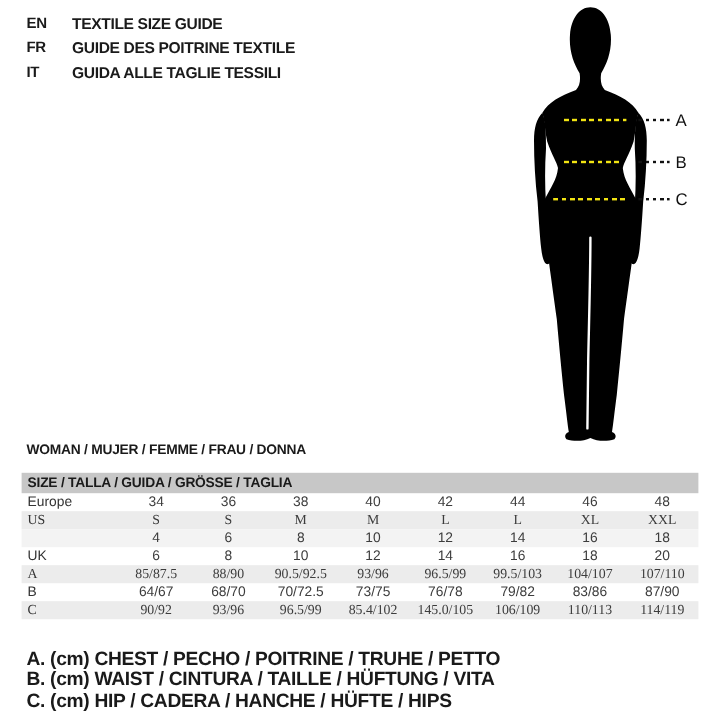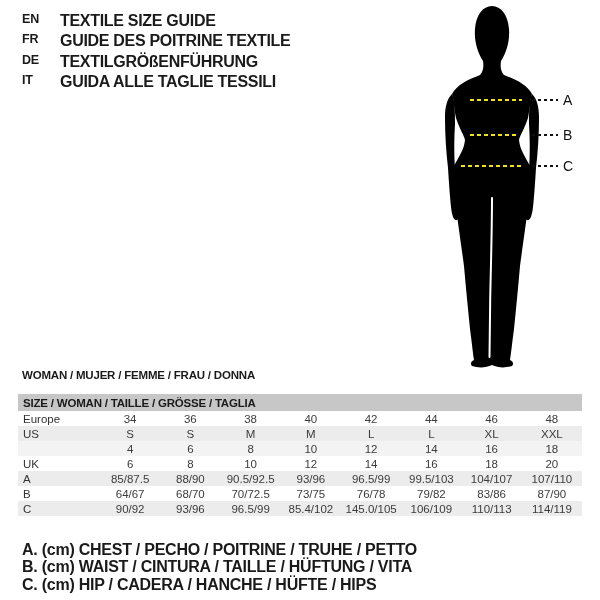--- a/index.html
+++ b/index.html
@@ -6,63 +6,59 @@
   body{
     width:600px;height:600px;position:relative;background:#ffffff;
     font-family:"Liberation Sans","DejaVu Sans",sans-serif;
     -webkit-font-smoothing:antialiased;color:#1a1a1a;overflow:hidden;
   }
 
   
   .lang-list{position:absolute;left:22px;top:12px;}
   .lang-row{display:flex;height:20.3px;align-items:flex-start;}
   .lang-code{width:38px;font-weight:bold;font-size:12.5px;letter-spacing:-0.2px;}
-  .lang-label{font-weight:bold;font-size:16px;letter-spacing:-0.3px;white-space:nowrap;}
+  .lang-label{font-weight:bold;font-size:13px;letter-spacing:-0.3px;white-space:nowrap;}
 
   
   .figure-wrap{position:absolute;left:0;top:0;width:600px;height:380px;}
   .silhouette{position:absolute;left:420px;top:4px;width:160px;height:368px;}
   .measure-yellow{position:absolute;height:2px;
     background:repeating-linear-gradient(90deg,#f2e412 0 4px,rgba(0,0,0,0) 4px 7px);}
   .measure-black{position:absolute;height:2px;
     background:repeating-linear-gradient(90deg,#111 0 3px,rgba(0,0,0,0) 3px 6px);}
   .measure-label{position:absolute;font-size:14px;font-weight:400;color:#111;}
 
   
   .section-title{position:absolute;left:22px;top:369px;font-size:11.5px;font-weight:bold;letter-spacing:-0.2px;}
 
   
   .size-table{position:absolute;left:18px;top:394px;width:564px;font-size:11.5px;}
   .table-header{height:17px;background:#c7c7c7;display:flex;align-items:center;
     padding-left:5px;font-weight:bold;letter-spacing:-0.2px;box-sizing:border-box;}
   .t-row{display:grid;grid-template-columns:82px repeat(8,1fr);height:15px;align-items:center;}
   .t-row .lab{padding-left:5px;color:#333;}
   .t-row .val{text-align:center;color:#3c3c3c;}
-  .bg-mid{background:#ececec;}
+  .bg-mid{background:#ececec;font-family:Liberation Serif, serif;}
   .bg-soft{background:#f3f3f3;}
 
   
   .legend{position:absolute;left:22px;top:541px;}
   .legend-line{font-size:16px;font-weight:bold;letter-spacing:-0.25px;height:17.3px;white-space:nowrap;}
 </style>
 </head>
 <body>
 
 <div class="lang-list">
   <div class="lang-row">
     <span class="lang-code">EN</span>
     <span class="lang-label">TEXTILE SIZE GUIDE</span>
   </div>
   <div class="lang-row">
     <span class="lang-code">FR</span>
     <span class="lang-label">GUIDE DES POITRINE TEXTILE</span>
-  </div>
-  <div class="lang-row">
-    <span class="lang-code">DE</span>
-    <span class="lang-label">TEXTILGRÖßENFÜHRUNG</span>
   </div>
   <div class="lang-row">
     <span class="lang-code">IT</span>
     <span class="lang-label">GUIDA ALLE TAGLIE TESSILI</span>
   </div>
 </div>
 
 <div class="figure-wrap">
   <svg class="silhouette" viewBox="0 0 160 368" xmlns="http://www.w3.org/2000/svg">
 
@@ -103,21 +99,21 @@
   <div class="measure-label" style="left:563px;top:127px;">B</div>
 
   <div class="measure-yellow" style="left:461px;top:165px;width:61px;"></div>
   <div class="measure-black" style="left:532px;top:165px;width:26px;"></div>
   <div class="measure-label" style="left:563px;top:158px;">C</div>
 </div>
 
 <div class="section-title">WOMAN / MUJER / FEMME / FRAU / DONNA</div>
 
 <div class="size-table">
-  <div class="table-header">SIZE / WOMAN / TAILLE / GRÖSSE / TAGLIA</div>
+  <div class="table-header">SIZE / TALLA / GUIDA / GRÖSSE / TAGLIA</div>
 
   <div class="t-row">
     <span class="lab">Europe</span>
     <span class="val">34</span>
     <span class="val">36</span>
     <span class="val">38</span>
     <span class="val">40</span>
     <span class="val">42</span>
     <span class="val">44</span>
     <span class="val">46</span>

